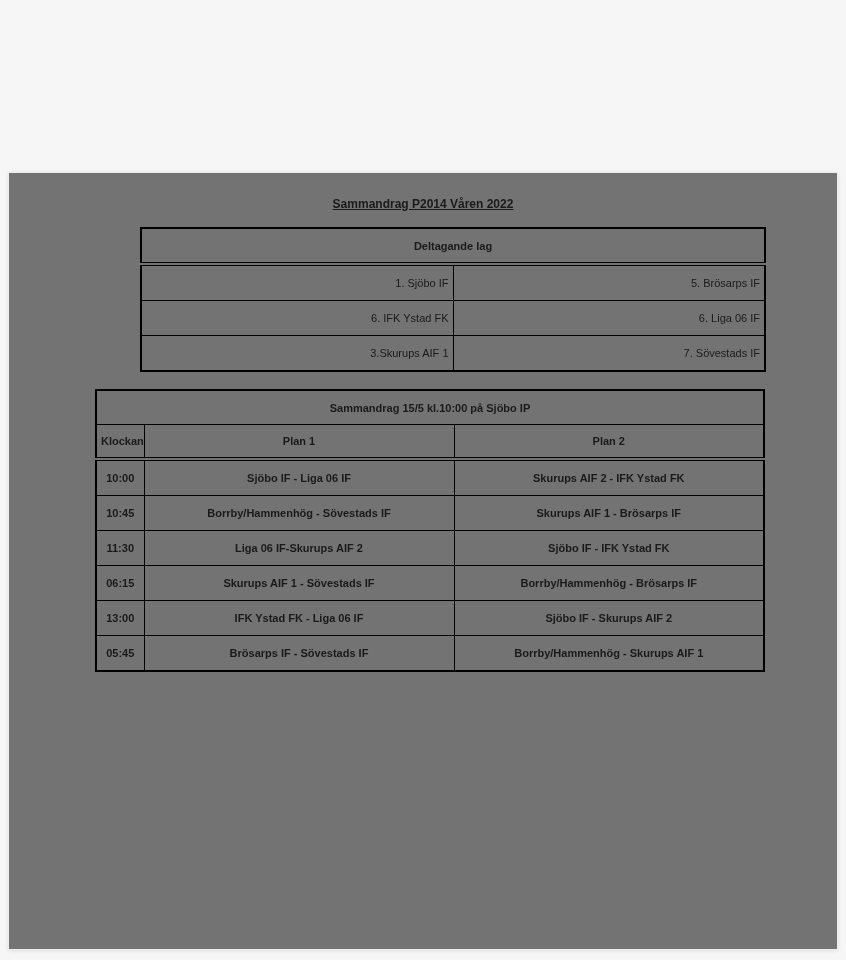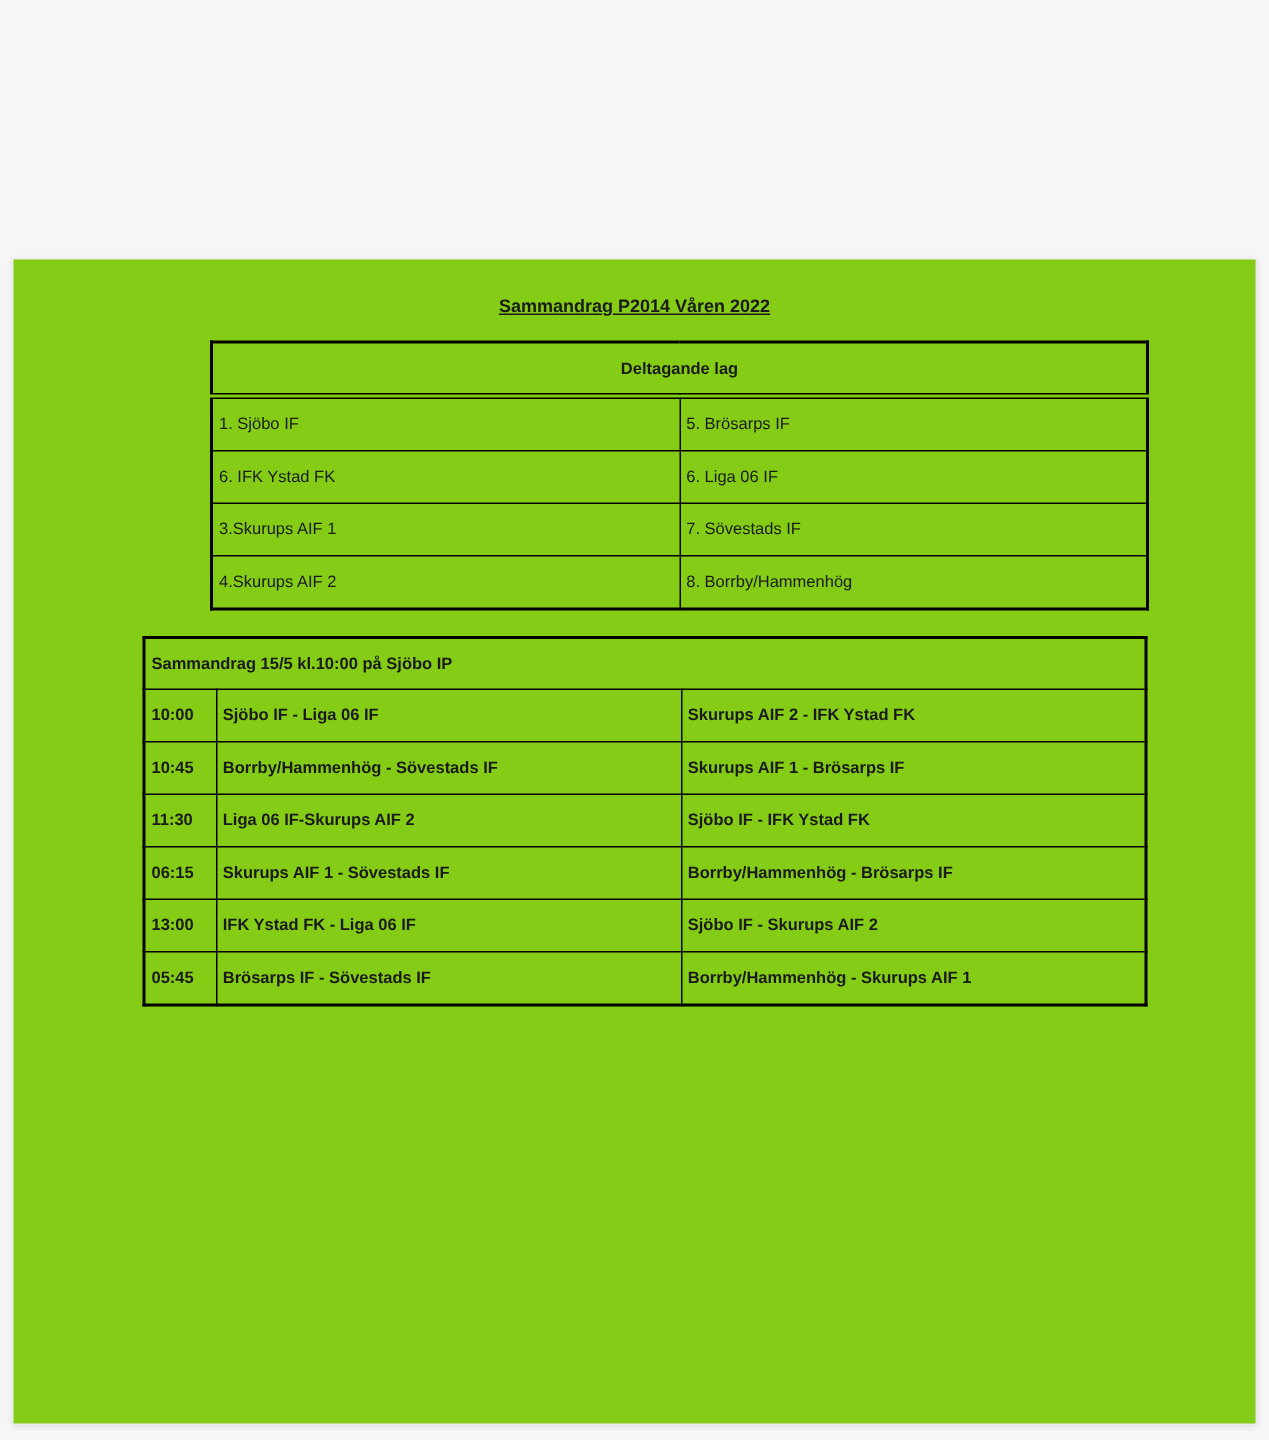--- a/index.html
+++ b/index.html
@@ -14,21 +14,21 @@
     color: #1a1a1a;
     position: relative;
     overflow: hidden;
   }
   .page {
     position: absolute;
     left: 8px;
     top: 172px;
     width: 830px;
     height: 778px;
-    background: #84cc16;
+    background: #737373;
     border: 1px solid #ededed;
     box-sizing: border-box;
     box-shadow: 0 1px 4px rgba(0,0,0,0.10);
   }
   .doc-title {
     margin: 0;
     padding-top: 24px;
     text-align: center;
     font-size: 12px;
     font-weight: bold;
@@ -53,36 +53,36 @@
     font-size: 11px;
     font-weight: bold;
     text-align: center;
     vertical-align: middle;
     padding: 0 4px;
   }
   .teams td {
     border: 1px solid #000;
     height: 34px;
     font-size: 11px;
-    text-align: left;
+    text-align: right;
     vertical-align: middle;
     padding: 0 4px;
   }
   
   .schedule {
     margin: 17px 0 0 86px;
     width: 668px;
     border: 2px solid #000;
   }
   .schedule th, .schedule td {
     border: 1px solid #000;
     height: 34px;
     font-size: 11px;
     vertical-align: middle;
-    text-align: left;
+    text-align: center;
     padding: 0 4px;
     overflow: hidden;
   }
   .schedule .title-row th {
     font-weight: bold;
     height: 33px;
   }
   .schedule .head-row th {
     font-weight: bold;
     border-bottom: 4px double #000;
@@ -113,36 +113,37 @@
         <td>5. Brösarps IF</td>
       </tr>
       <tr>
         <td>6. IFK Ystad FK</td>
         <td>6. Liga 06 IF</td>
       </tr>
       <tr>
         <td>3.Skurups AIF 1</td>
         <td>7. Sövestads IF</td>
       </tr>
-      <tr>
-        <td>4.Skurups AIF 2</td>
-        <td>8. Borrby/Hammenhög</td>
-      </tr>
     </tbody>
   </table>
 
   <table class="schedule">
     <colgroup>
       <col style="width:48px">
         <col style="width:310px">
         <col style="width:310px">
     </colgroup>
     <tbody>
       <tr class="title-row">
         <th colspan="3">Sammandrag 15/5 kl.10:00 på Sjöbo IP</th>
+      </tr>
+      <tr class="head-row">
+        <th>Klockan</th>
+        <th>Plan 1</th>
+        <th>Plan 2</th>
       </tr>
       <tr>
         <td>10:00</td>
         <td>Sjöbo IF - Liga 06 IF</td>
         <td>Skurups AIF 2 - IFK Ystad FK</td>
       </tr>
       <tr>
         <td>10:45</td>
         <td>Borrby/Hammenhög - Sövestads IF</td>
         <td>Skurups AIF 1 - Brösarps IF</td>

